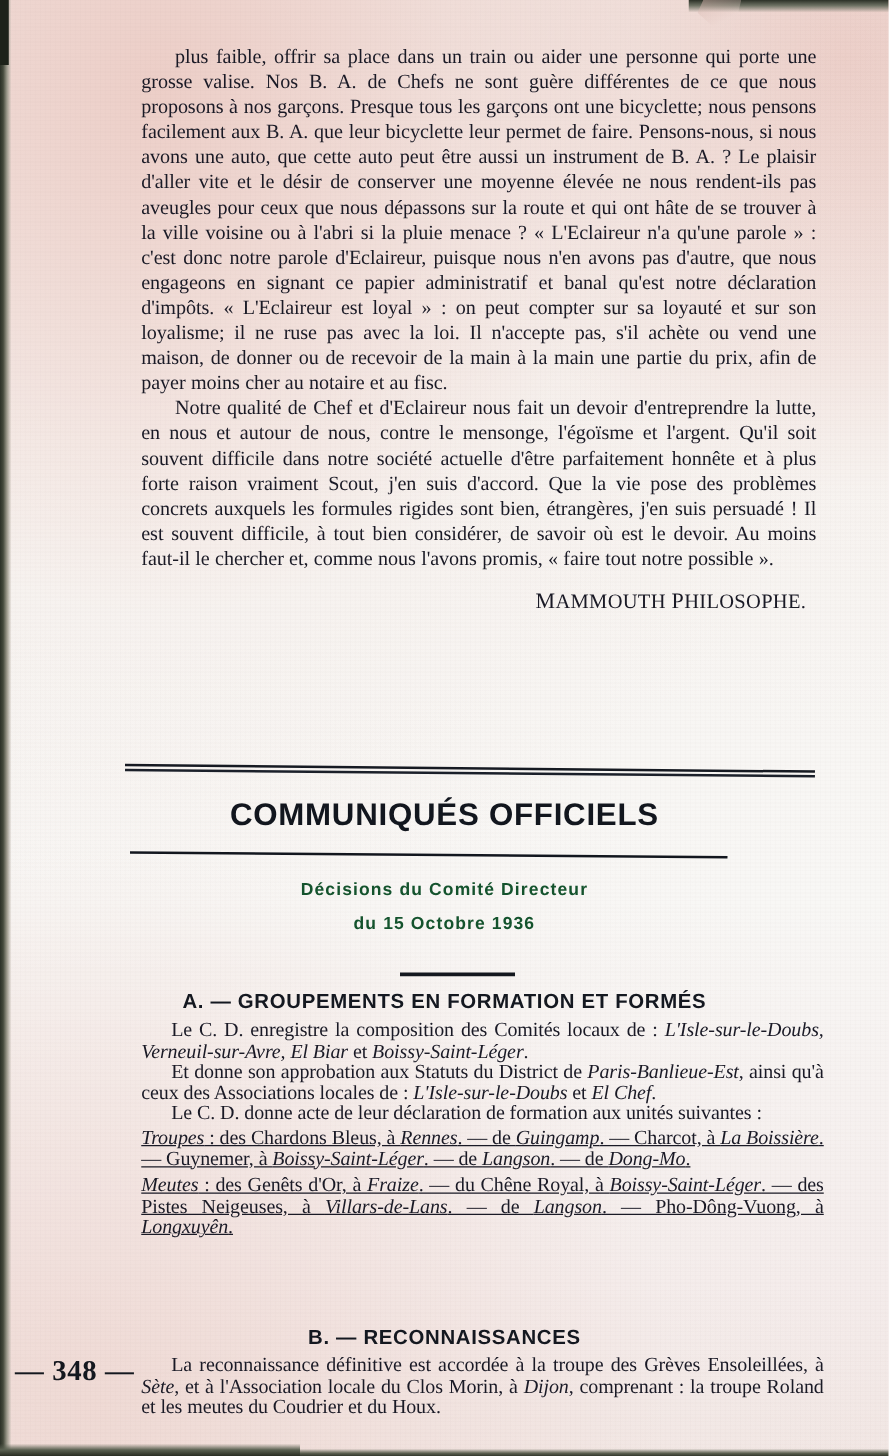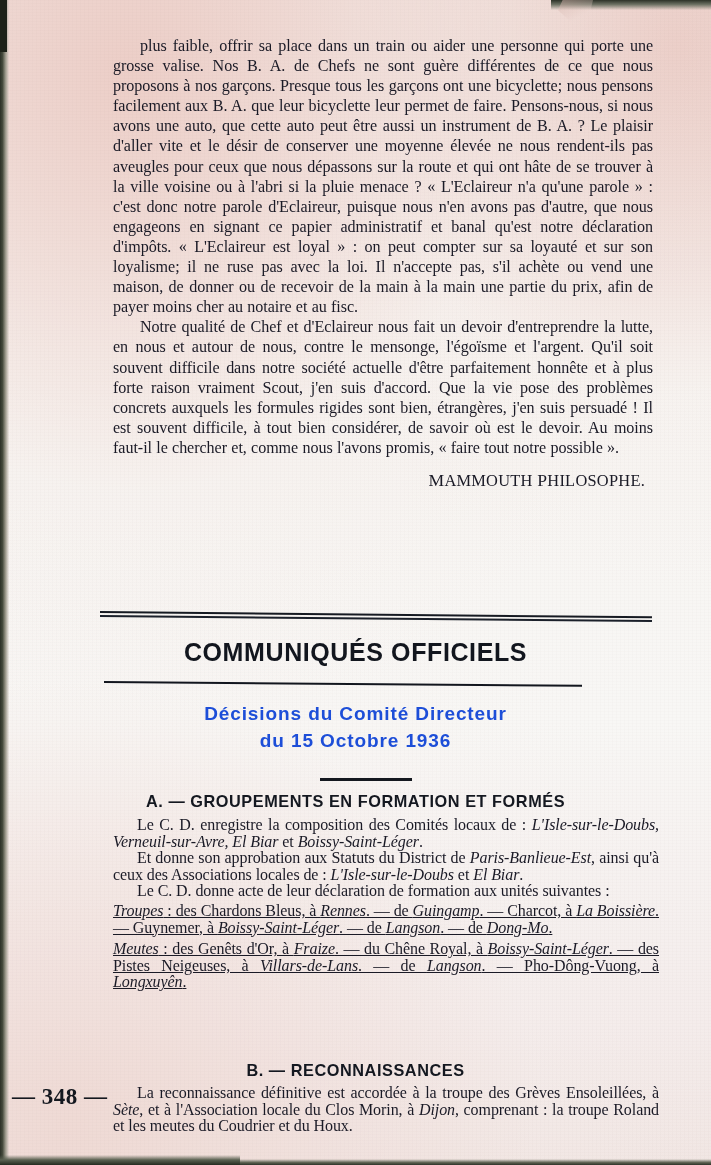--- a/index.html
+++ b/index.html
@@ -172,23 +172,23 @@
     transform: rotate(0.45deg);
     transform-origin: left center;
   }
 
   .subtitle {
     position: absolute;
     left: 0; width: 711px;
     text-align: center;
     font-family: "Liberation Sans", "DejaVu Sans", sans-serif;
     font-weight: bold;
-    font-size: 19px;
+    font-size: 14px;
     letter-spacing: 0.9px;
-    color: #1d4ed8;
+    color: #14532d;
   }
 
   
   .section-head {
     position: absolute;
     left: 0; width: 711px;
     text-align: center;
     font-family: "Liberation Sans", "DejaVu Sans", sans-serif;
     font-weight: bold;
     font-size: 16.3px;
@@ -258,21 +258,21 @@
     <div class="subtitle" style="top:730px;">du 15 Octobre 1936</div>
 
     <div class="rule-short" style="top:778px;"></div>
 
     <div class="section-head" style="top:792px;">A. — GROUPEMENTS EN FORMATION ET FORMÉS</div>
 
     <div class="col dense" style="top:817px; width:546px;">
 
       <p><span>Le C. D. enregistre la composition des Comités locaux de : </span><i>L'Isle-sur-le-Doubs, Verneuil-sur-Avre, El Biar</i><span> et </span><i>Boissy-Saint-Léger</i><span>.</span></p>
 
-      <p><span>Et donne son approbation aux Statuts du District de </span><i>Paris-Banlieue-Est</i><span>, ainsi qu'à ceux des Associations locales de : </span><i>L'Isle-sur-le-Doubs</i><span> et </span><i>El Biar</i><span>.</span></p>
+      <p><span>Et donne son approbation aux Statuts du District de </span><i>Paris-Banlieue-Est</i><span>, ainsi qu'à ceux des Associations locales de : </span><i>L'Isle-sur-le-Doubs</i><span> et </span><i>El Chef</i><span>.</span></p>
 
       <p>Le C. D. donne acte de leur déclaration de formation aux unités suivantes :</p>
 
       <div class="unit-block" style="margin-top:3px;">
         <p><i>Troupes</i><span> : des Chardons Bleus, à <i>Rennes</i>. — de <i>Guingamp</i>. — Charcot, à <i>La Boissière</i>. — Guynemer, à <i>Boissy-Saint-Léger</i>. — de <i>Langson</i>. — de <i>Dong-Mo</i>.</span></p>
       </div>
 
       <div class="unit-block" style="margin-top:5px;">
         <p><i>Meutes</i><span> : des Genêts d'Or, à <i>Fraize</i>. — du Chêne Royal, à <i>Boissy-Saint-Léger</i>. — des Pistes Neigeuses, à <i>Villars-de-Lans</i>. — de <i>Langson</i>. — Pho-Dông-Vuong, à <i>Longxuyên</i>.</span></p>
       </div>

